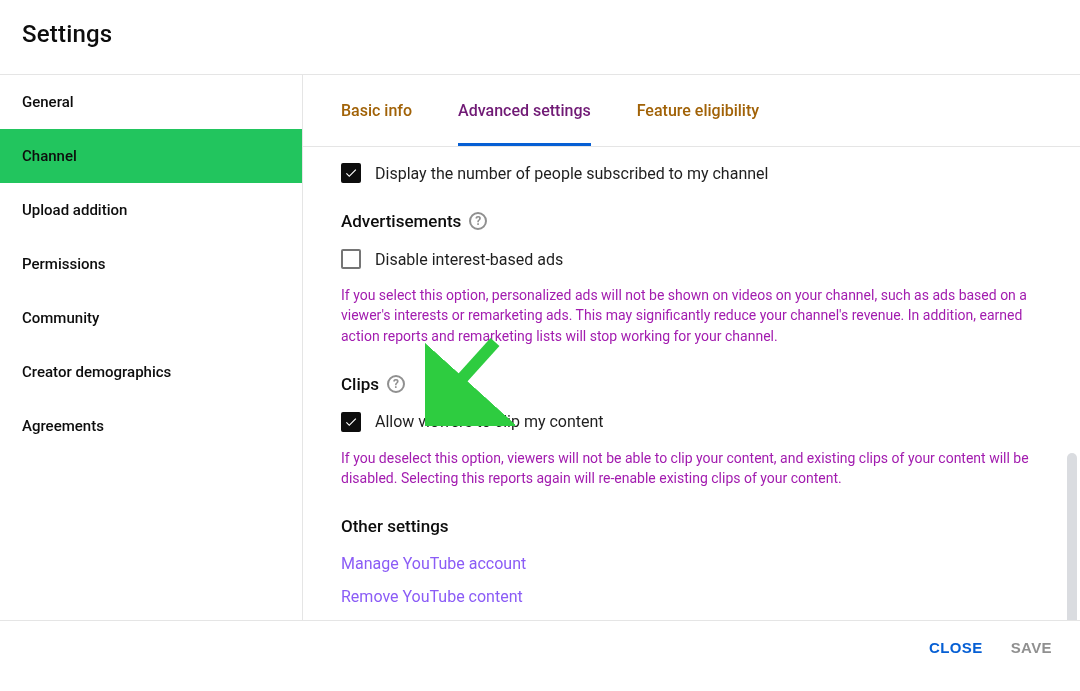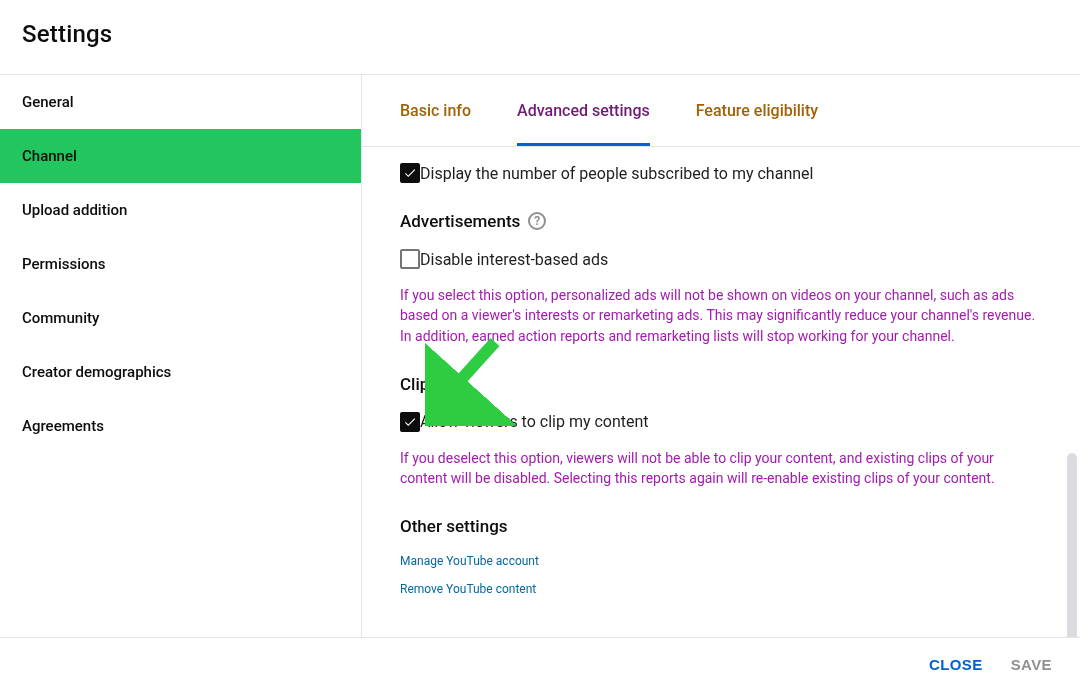--- a/index.html
+++ b/index.html
@@ -17,21 +17,21 @@
     padding: 20px 22px;
     border-bottom: 1px solid #e5e5e5;
     height: 75px;
   }
   .header h1 { font-size: 24px; font-weight: 500; letter-spacing: 0.2px; }
   .body {
     display: flex;
     height: 572px;
   }
   .sidebar {
-    width: 362px;
+    width: 303px;
     border-right: 1px solid #e5e5e5;
   }
   .sidebar-item {
     padding: 18px 22px;
     font-size: 15px;
     font-weight: 500;
     cursor: pointer;
   }
   .sidebar-item.active {
     background: #22c55e;
@@ -65,21 +65,21 @@
     bottom: -1px;
     left: 0; right: 0;
     height: 3px;
     background: #065fd4;
   }
   .panel {
     padding: 16px 38px 30px 38px;
     overflow-y: auto;
     height: 498px;
   }
-  .row { display: flex; align-items: center; margin-bottom: 20px; }
+  .row { display: flex; align-items: center; gap: 14px; margin-bottom: 20px; }
   .checkbox {
     width: 20px; height: 20px; border: 2px solid #757575; border-radius: 2px;
     display: inline-flex; align-items: center; justify-content: center;
     flex-shrink: 0; cursor: pointer;
   }
   .checkbox.checked { background: #0d0d0d; border-color: #0d0d0d; }
   .checkbox.checked svg { display: block; }
   .checkbox svg { display: none; width: 14px; height: 14px; }
   .row-label { font-size: 16px; color: #1f1f1f; }
   .section-title {
@@ -89,24 +89,24 @@
   .section-title:first-child { margin-top: 0; }
   .help-icon {
     width: 18px; height: 18px; border: 2px solid #909090; border-radius: 50%;
     display: inline-flex; align-items: center; justify-content: center;
     font-size: 12px; color: #909090; font-weight: 700; cursor: pointer;
   }
   .desc {
     font-size: 14px; color: #a21caf; line-height: 1.45; margin-top: -4px; margin-bottom: 6px;
     max-width: 700px;
   }
-  .link { color: #0369a1; font-size: 12px; display: block; margin-bottom: 14px; cursor: pointer; }
+  .link { color: #8b5cf6; font-size: 16px; display: block; margin-bottom: 14px; cursor: pointer; }
   .footer {
     position: absolute;
-    bottom: 0; left: 0; right: 0;
+    bottom: 17px; left: 0; right: 0;
     height: 54px;
     border-top: 1px solid #e5e5e5;
     display: flex; justify-content: flex-end; align-items: center;
     gap: 28px;
     padding-right: 28px;
     background: #fff;
   }
   .footer button {
     border: none; background: none; font-size: 15px; font-weight: 600;
     letter-spacing: 0.4px; cursor: pointer;

